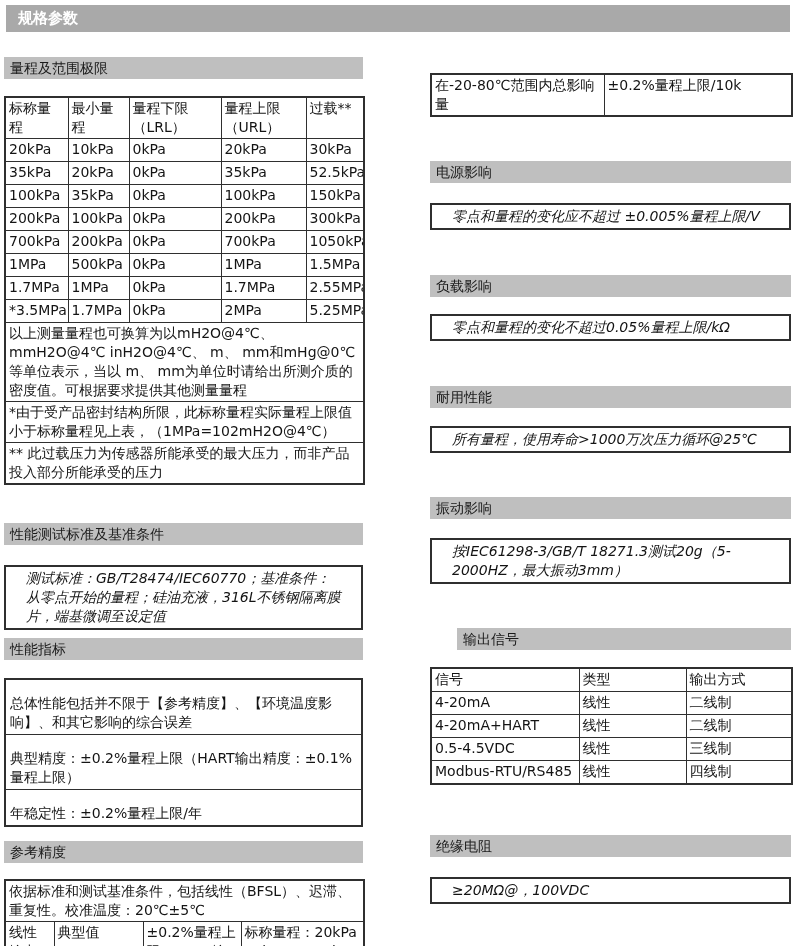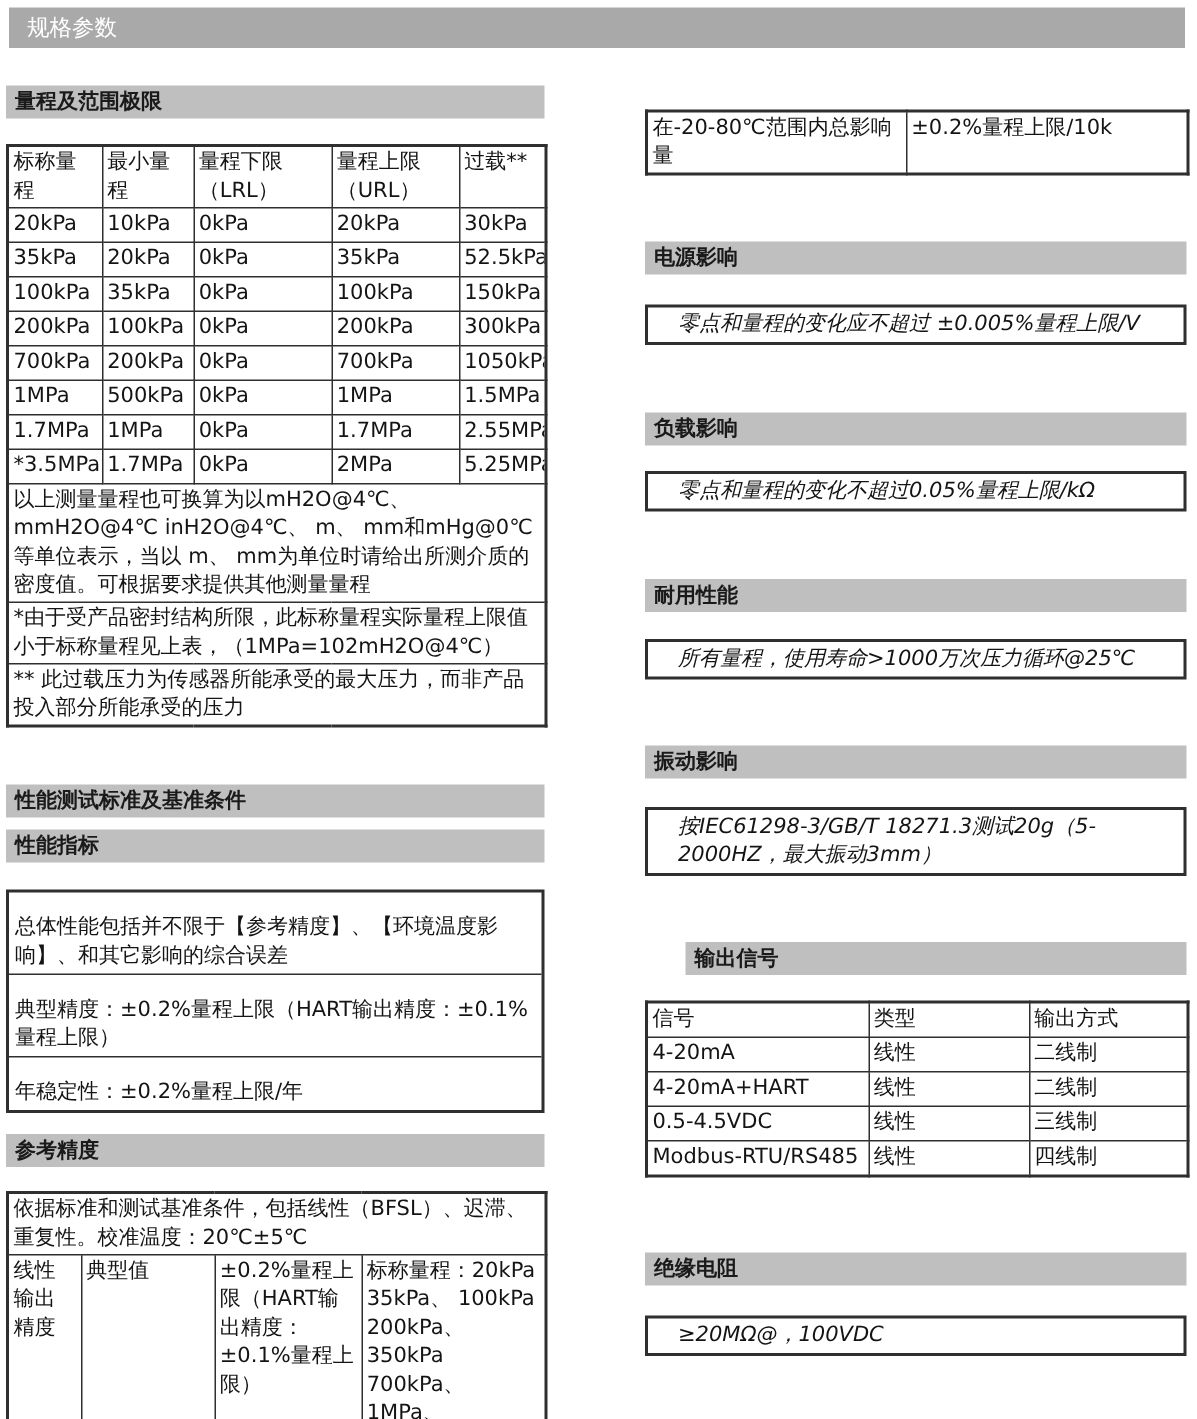--- a/index.html
+++ b/index.html
@@ -3,29 +3,29 @@
 <meta charset="utf-8">
 <style>
   html,body { margin:0; padding:0; }
   body {
     width:798px; height:946px; background:#ffffff; overflow:hidden;
     font-family:"DejaVu Sans","Liberation Sans",sans-serif;
     font-size:14px; color:#141414; position:relative;
   }
   .topbar {
     position:absolute; left:6px; top:5px; width:784px; height:27px;
-    background:#a9a9a9; color:#ffffff; font-weight:normal; font-size:15px;
+    background:#a9a9a9; color:#ffffff; font-weight:bold; font-size:15px;
     line-height:27px; padding-left:12px; box-sizing:border-box;
   }
   .col { position:absolute; top:57px; }
   .col-left  { left:4px;  width:359px; }
   .col-right { left:430px; width:361px; }
   .secbar {
     height:22px; line-height:22px; background:#bfbfbf; color:#1a1a1a;
-    font-weight:bold; font-size:14px; padding-left:6px; box-sizing:border-box;
+    font-weight:normal; font-size:14px; padding-left:6px; box-sizing:border-box;
   }
   table {
     border-collapse:collapse; table-layout:fixed; width:100%;
     border:2px solid #2f2f2f; background:#fff;
   }
   th, td {
     border:1px solid #2f2f2f; padding:1px 3px; text-align:left;
     vertical-align:top; font-weight:normal; font-size:14px; line-height:19px;
     overflow:hidden; white-space:pre-line;
   }
@@ -146,20 +146,21 @@
     <tr>
       <td class="note" colspan="5">*由于受产品密封结构所限，此标称量程实际量程上限值小于标称量程见上表，（1MPa=102mH2O@4℃）</td>
     </tr>
     <tr>
       <td class="note" colspan="5">** 此过载压力为传感器所能承受的最大压力，而非产品投入部分所能承受的压力</td>
     </tr>
   </tbody>
     </table>
 
   <div class="secbar sec-test">性能测试标准及基准条件</div>
+  <div class="box box-test">测试标准：GB/T28474/IEC60770；基准条件：从零点开始的量程；硅油充液，316L不锈钢隔离膜片，端基微调至设定值</div>
 
   <div class="secbar sec-perf">性能指标</div>
   <div class="stackbox box-perf">
     <div>总体性能包括并不限于【参考精度】、【环境温度影响】、和其它影响的综合误差</div>
     <div>典型精度：±0.2%量程上限（HART输出精度：±0.1%量程上限）</div>
     <div>年稳定性：±0.2%量程上限/年</div>
   </div>
 
   <div class="secbar sec-acc">参考精度</div>
   <table class="acc-table">

